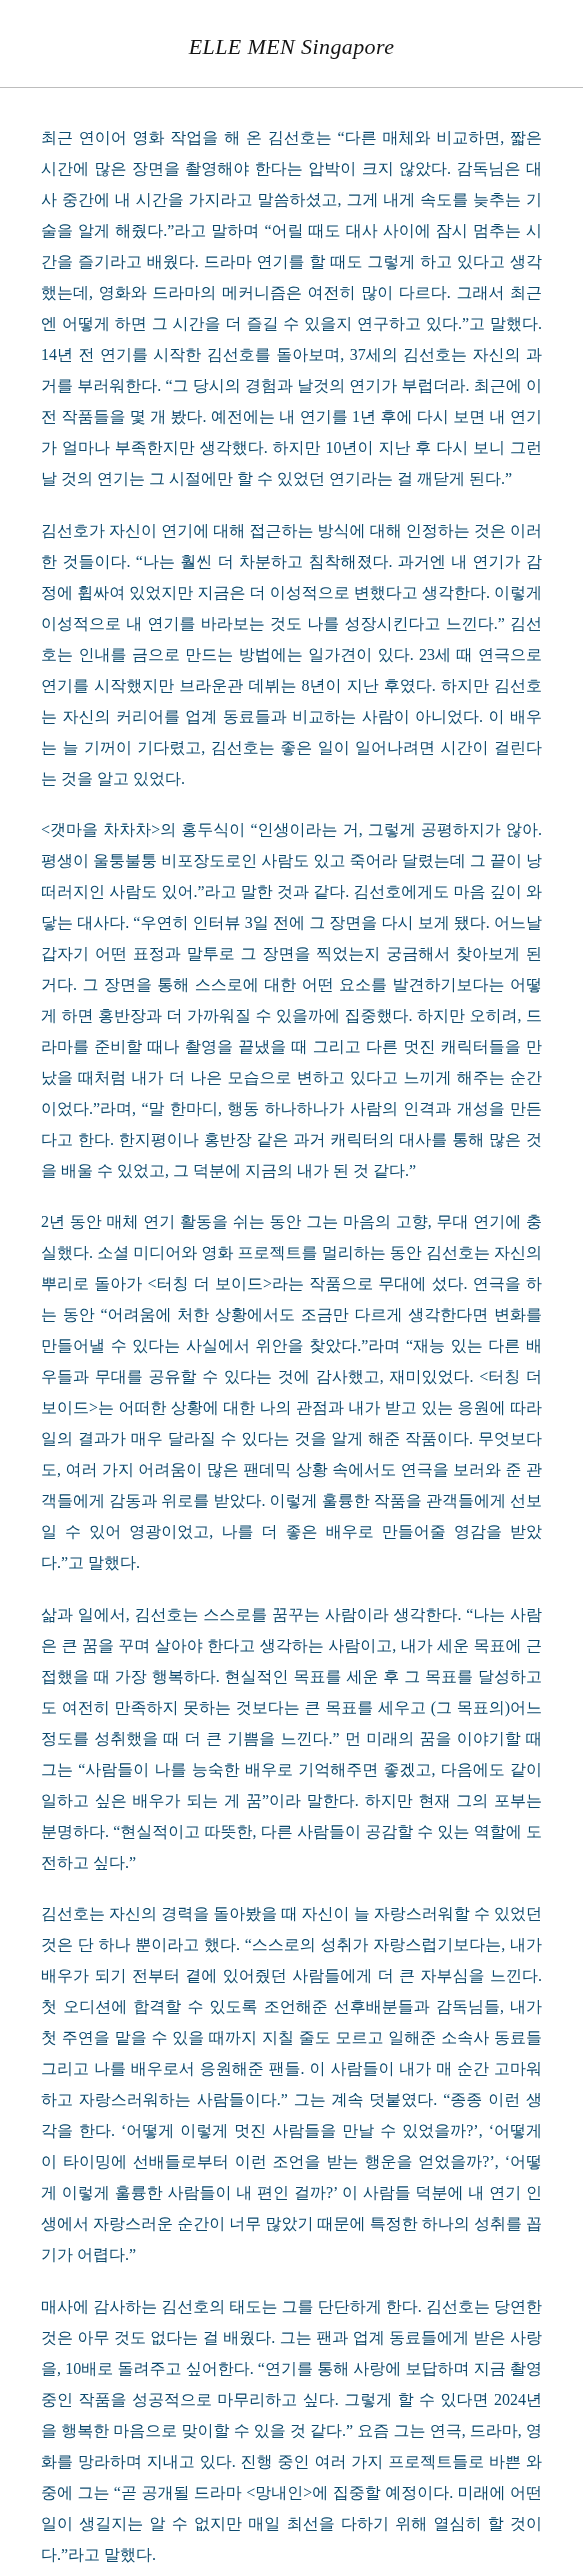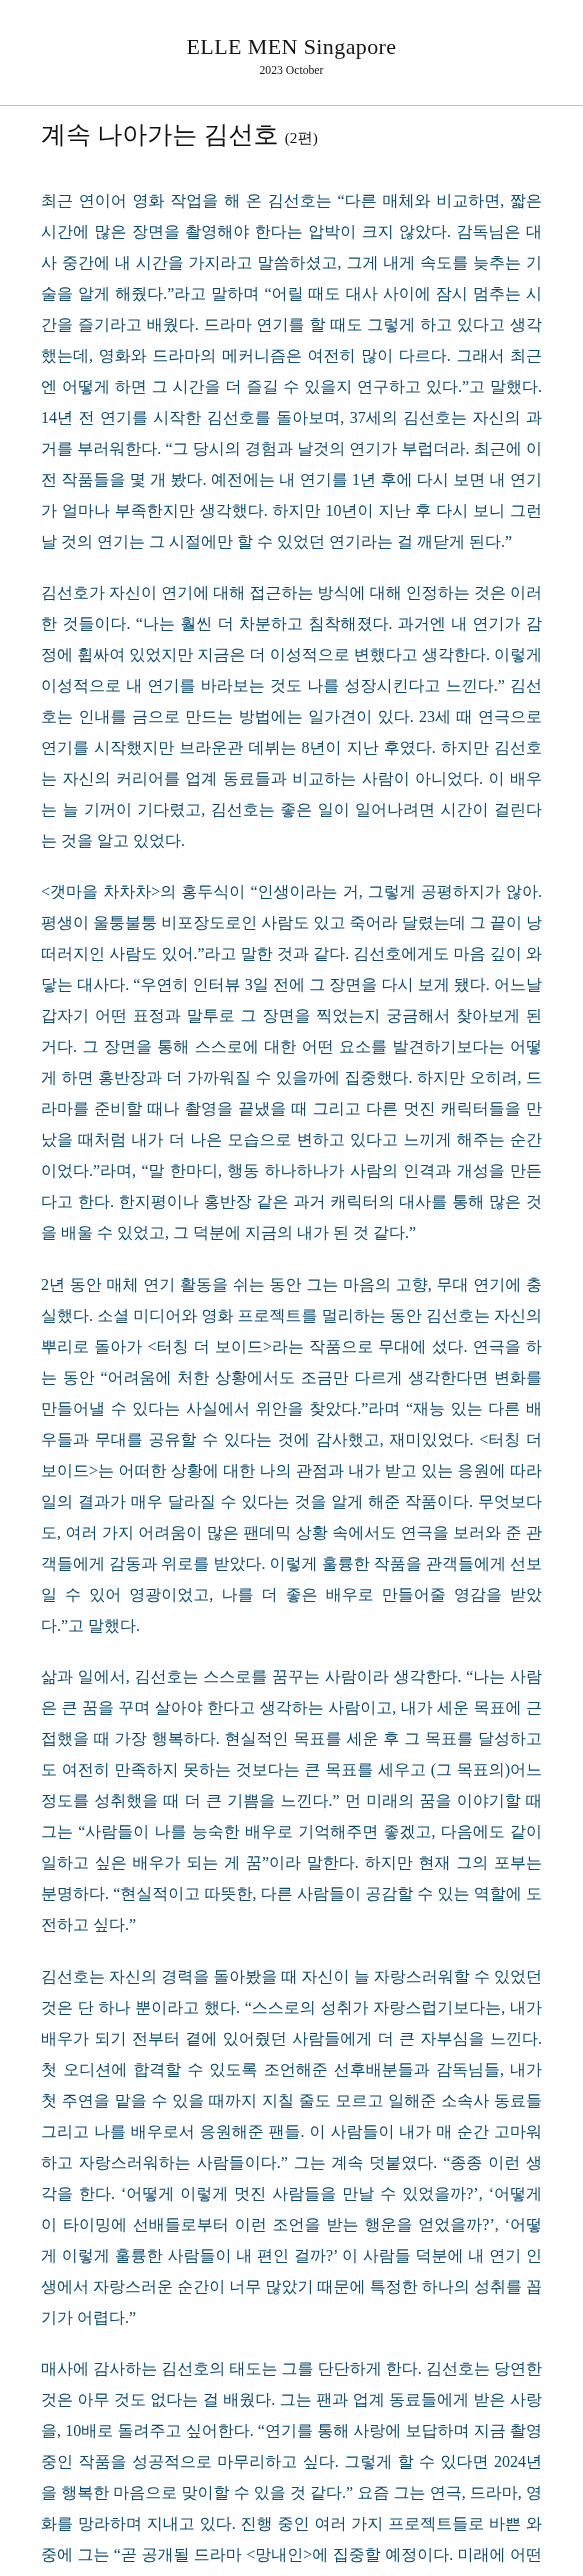--- a/index.html
+++ b/index.html
@@ -18,20 +18,21 @@
     width: 583px;
     box-sizing: border-box;
   }
   .magazine-title {
     text-align: center;
     font-size: 22px;
     letter-spacing: 0.4px;
     padding-top: 34px;
     line-height: 1.15;
     color: #141414;
+    font-style: italic;
   }
   .issue-date {
     text-align: center;
     font-size: 11.7px;
     margin-top: 5.1px;
     color: #141414;
   }
   .divider {
     border: 0;
     border-top: 0.7px solid #bdbdbd;
@@ -59,28 +60,24 @@
     color: #0c4a6e;
   }
 </style>
 </head>
 <body>
 
 <div class="page">
 
   <header>
     <div class="magazine-title">ELLE MEN Singapore</div>
-    <div class="issue-date">2023 October</div>
   </header>
 
   <hr class="divider">
 
-  <h1 class="article-title"><span>계속 나아가는 김선호</span>
-    <span class="title-suffix">(2편)</span>
-  </h1>
 
   <main class="article-body">
       <p>최근 연이어 영화 작업을 해 온 김선호는 “다른 매체와 비교하면, 짧은 시간에 많은 장면을 촬영해야 한다는 압박이 크지 않았다. 감독님은 대사 중간에 내 시간을 가지라고 말씀하셨고, 그게 내게 속도를 늦추는 기술을 알게 해줬다.”라고 말하며 “어릴 때도 대사 사이에 잠시 멈추는 시간을 즐기라고 배웠다. 드라마 연기를 할 때도 그렇게 하고 있다고 생각했는데, 영화와 드라마의 메커니즘은 여전히 많이 다르다. 그래서 최근엔 어떻게 하면 그 시간을 더 즐길 수 있을지 연구하고 있다.”고 말했다. 14년 전 연기를 시작한 김선호를 돌아보며, 37세의 김선호는 자신의 과거를 부러워한다. “그 당시의 경험과 날것의 연기가 부럽더라. 최근에 이전 작품들을 몇 개 봤다. 예전에는 내 연기를 1년 후에 다시 보면 내 연기가 얼마나 부족한지만 생각했다. 하지만 10년이 지난 후 다시 보니 그런 날 것의 연기는 그 시절에만 할 수 있었던 연기라는 걸 깨닫게 된다.”</p>
       <p>김선호가 자신이 연기에 대해 접근하는 방식에 대해 인정하는 것은 이러한 것들이다. “나는 훨씬 더 차분하고 침착해졌다. 과거엔 내 연기가 감정에 휩싸여 있었지만 지금은 더 이성적으로 변했다고 생각한다. 이렇게 이성적으로 내 연기를 바라보는 것도 나를 성장시킨다고 느낀다.” 김선호는 인내를 금으로 만드는 방법에는 일가견이 있다. 23세 때 연극으로 연기를 시작했지만 브라운관 데뷔는 8년이 지난 후였다. 하지만 김선호는 자신의 커리어를 업계 동료들과 비교하는 사람이 아니었다. 이 배우는 늘 기꺼이 기다렸고, 김선호는 좋은 일이 일어나려면 시간이 걸린다는 것을 알고 있었다.</p>
       <p>&lt;갯마을 차차차&gt;의 홍두식이 “인생이라는 거, 그렇게 공평하지가 않아. 평생이 울퉁불퉁 비포장도로인 사람도 있고 죽어라 달렸는데 그 끝이 낭떠러지인 사람도 있어.”라고 말한 것과 같다. 김선호에게도 마음 깊이 와닿는 대사다. “우연히 인터뷰 3일 전에 그 장면을 다시 보게 됐다. 어느날 갑자기 어떤 표정과 말투로 그 장면을 찍었는지 궁금해서 찾아보게 된 거다. 그 장면을 통해 스스로에 대한 어떤 요소를 발견하기보다는 어떻게 하면 홍반장과 더 가까워질 수 있을까에 집중했다. 하지만 오히려, 드라마를 준비할 때나 촬영을 끝냈을 때 그리고 다른 멋진 캐릭터들을 만났을 때처럼 내가 더 나은 모습으로 변하고 있다고 느끼게 해주는 순간이었다.”라며, “말 한마디, 행동 하나하나가 사람의 인격과 개성을 만든다고 한다. 한지평이나 홍반장 같은 과거 캐릭터의 대사를 통해 많은 것을 배울 수 있었고, 그 덕분에 지금의 내가 된 것 같다.”</p>
       <p>2년 동안 매체 연기 활동을 쉬는 동안 그는 마음의 고향, 무대 연기에 충실했다. 소셜 미디어와 영화 프로젝트를 멀리하는 동안 김선호는 자신의 뿌리로 돌아가 &lt;터칭 더 보이드&gt;라는 작품으로 무대에 섰다. 연극을 하는 동안 “어려움에 처한 상황에서도 조금만 다르게 생각한다면 변화를 만들어낼 수 있다는 사실에서 위안을 찾았다.”라며 “재능 있는 다른 배우들과 무대를 공유할 수 있다는 것에 감사했고, 재미있었다. &lt;터칭 더 보이드&gt;는 어떠한 상황에 대한 나의 관점과 내가 받고 있는 응원에 따라 일의 결과가 매우 달라질 수 있다는 것을 알게 해준 작품이다. 무엇보다도, 여러 가지 어려움이 많은 팬데믹 상황 속에서도 연극을 보러와 준 관객들에게 감동과 위로를 받았다. 이렇게 훌륭한 작품을 관객들에게 선보일 수 있어 영광이었고, 나를 더 좋은 배우로 만들어줄 영감을 받았다.”고 말했다.</p>
       <p>삶과 일에서, 김선호는 스스로를 꿈꾸는 사람이라 생각한다. “나는 사람은 큰 꿈을 꾸며 살아야 한다고 생각하는 사람이고, 내가 세운 목표에 근접했을 때 가장 행복하다. 현실적인 목표를 세운 후 그 목표를 달성하고도 여전히 만족하지 못하는 것보다는 큰 목표를 세우고 (그 목표의)어느 정도를 성취했을 때 더 큰 기쁨을 느낀다.” 먼 미래의 꿈을 이야기할 때 그는 “사람들이 나를 능숙한 배우로 기억해주면 좋겠고, 다음에도 같이 일하고 싶은 배우가 되는 게 꿈”이라 말한다. 하지만 현재 그의 포부는 분명하다. “현실적이고 따뜻한, 다른 사람들이 공감할 수 있는 역할에 도전하고 싶다.”</p>
       <p>김선호는 자신의 경력을 돌아봤을 때 자신이 늘 자랑스러워할 수 있었던 것은 단 하나 뿐이라고 했다. “스스로의 성취가 자랑스럽기보다는, 내가 배우가 되기 전부터 곁에 있어줬던 사람들에게 더 큰 자부심을 느낀다. 첫 오디션에 합격할 수 있도록 조언해준 선후배분들과 감독님들, 내가 첫 주연을 맡을 수 있을 때까지 지칠 줄도 모르고 일해준 소속사 동료들 그리고 나를 배우로서 응원해준 팬들. 이 사람들이 내가 매 순간 고마워하고 자랑스러워하는 사람들이다.” 그는 계속 덧붙였다. “종종 이런 생각을 한다. ‘어떻게 이렇게 멋진 사람들을 만날 수 있었을까?’, ‘어떻게 이 타이밍에 선배들로부터 이런 조언을 받는 행운을 얻었을까?’, ‘어떻게 이렇게 훌륭한 사람들이 내 편인 걸까?’ 이 사람들 덕분에 내 연기 인생에서 자랑스러운 순간이 너무 많았기 때문에 특정한 하나의 성취를 꼽기가 어렵다.”</p>
       <p>매사에 감사하는 김선호의 태도는 그를 단단하게 한다. 김선호는 당연한 것은 아무 것도 없다는 걸 배웠다. 그는 팬과 업계 동료들에게 받은 사랑을, 10배로 돌려주고 싶어한다. “연기를 통해 사랑에 보답하며 지금 촬영 중인 작품을 성공적으로 마무리하고 싶다. 그렇게 할 수 있다면 2024년을 행복한 마음으로 맞이할 수 있을 것 같다.” 요즘 그는 연극, 드라마, 영화를 망라하며 지내고 있다. 진행 중인 여러 가지 프로젝트들로 바쁜 와중에 그는 “곧 공개될 드라마 &lt;망내인&gt;에 집중할 예정이다. 미래에 어떤 일이 생길지는 알 수 없지만 매일 최선을 다하기 위해 열심히 할 것이다.”라고 말했다.</p>
     </main>

